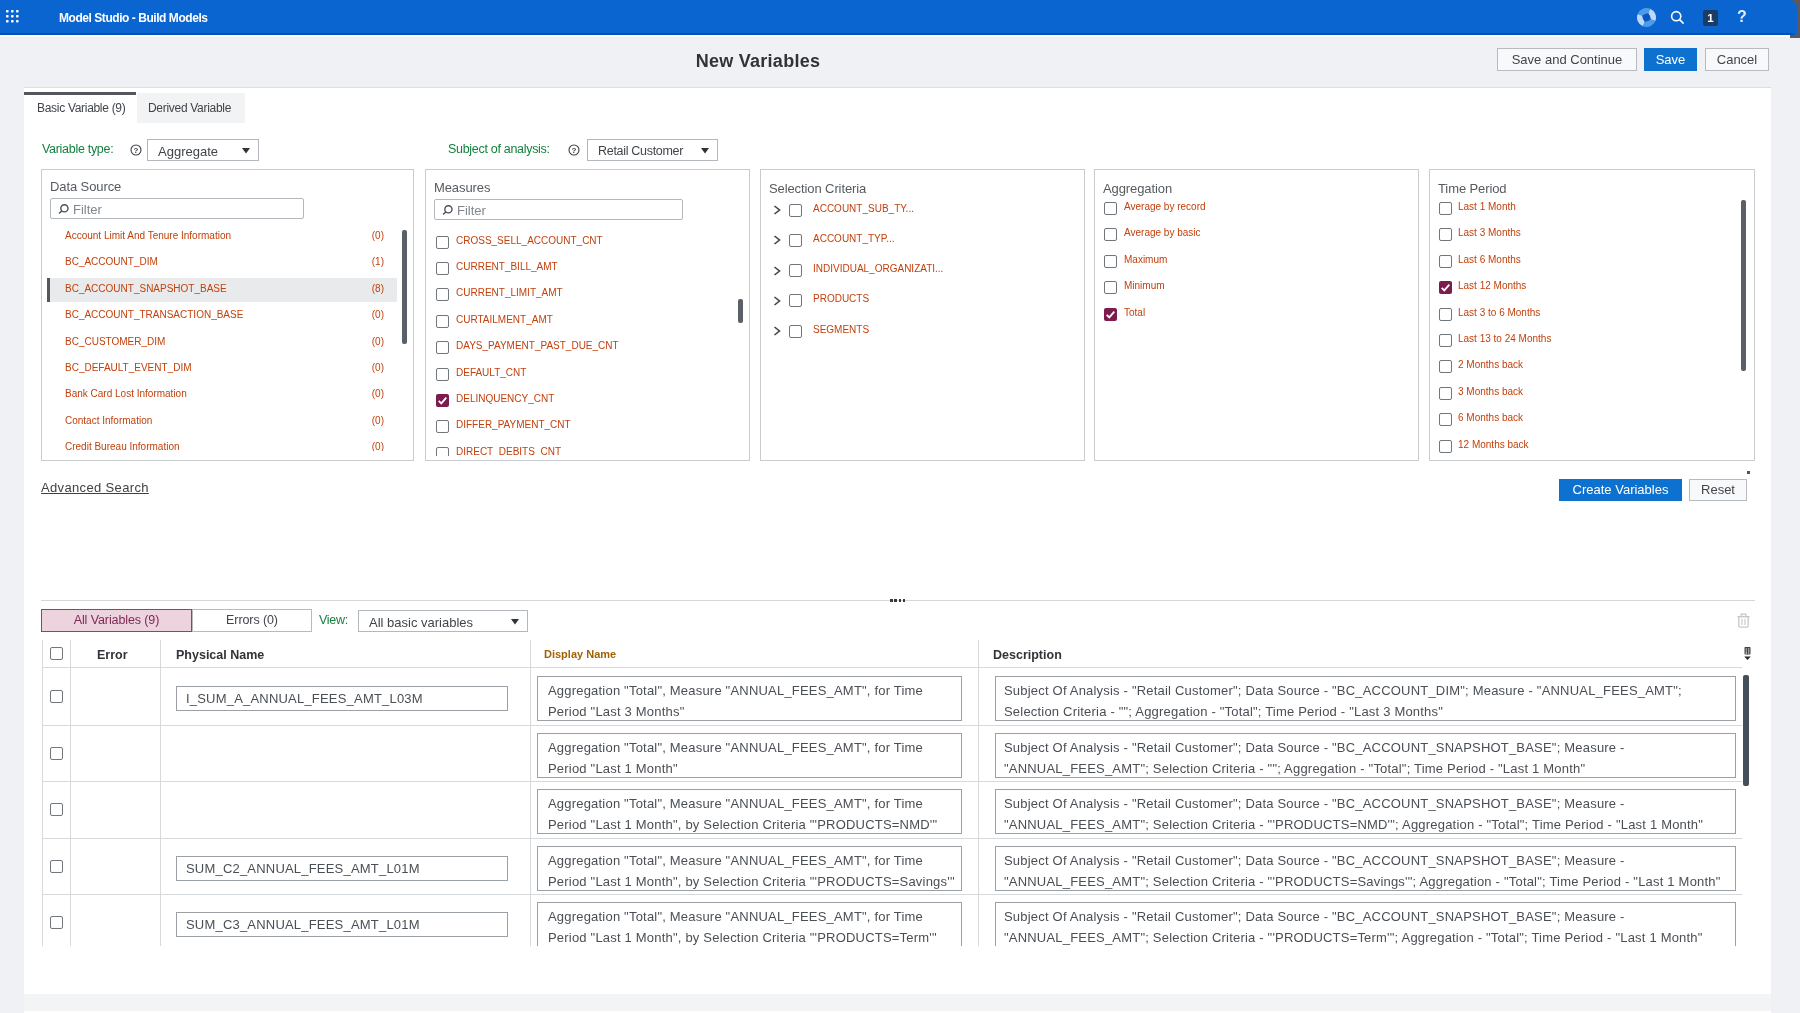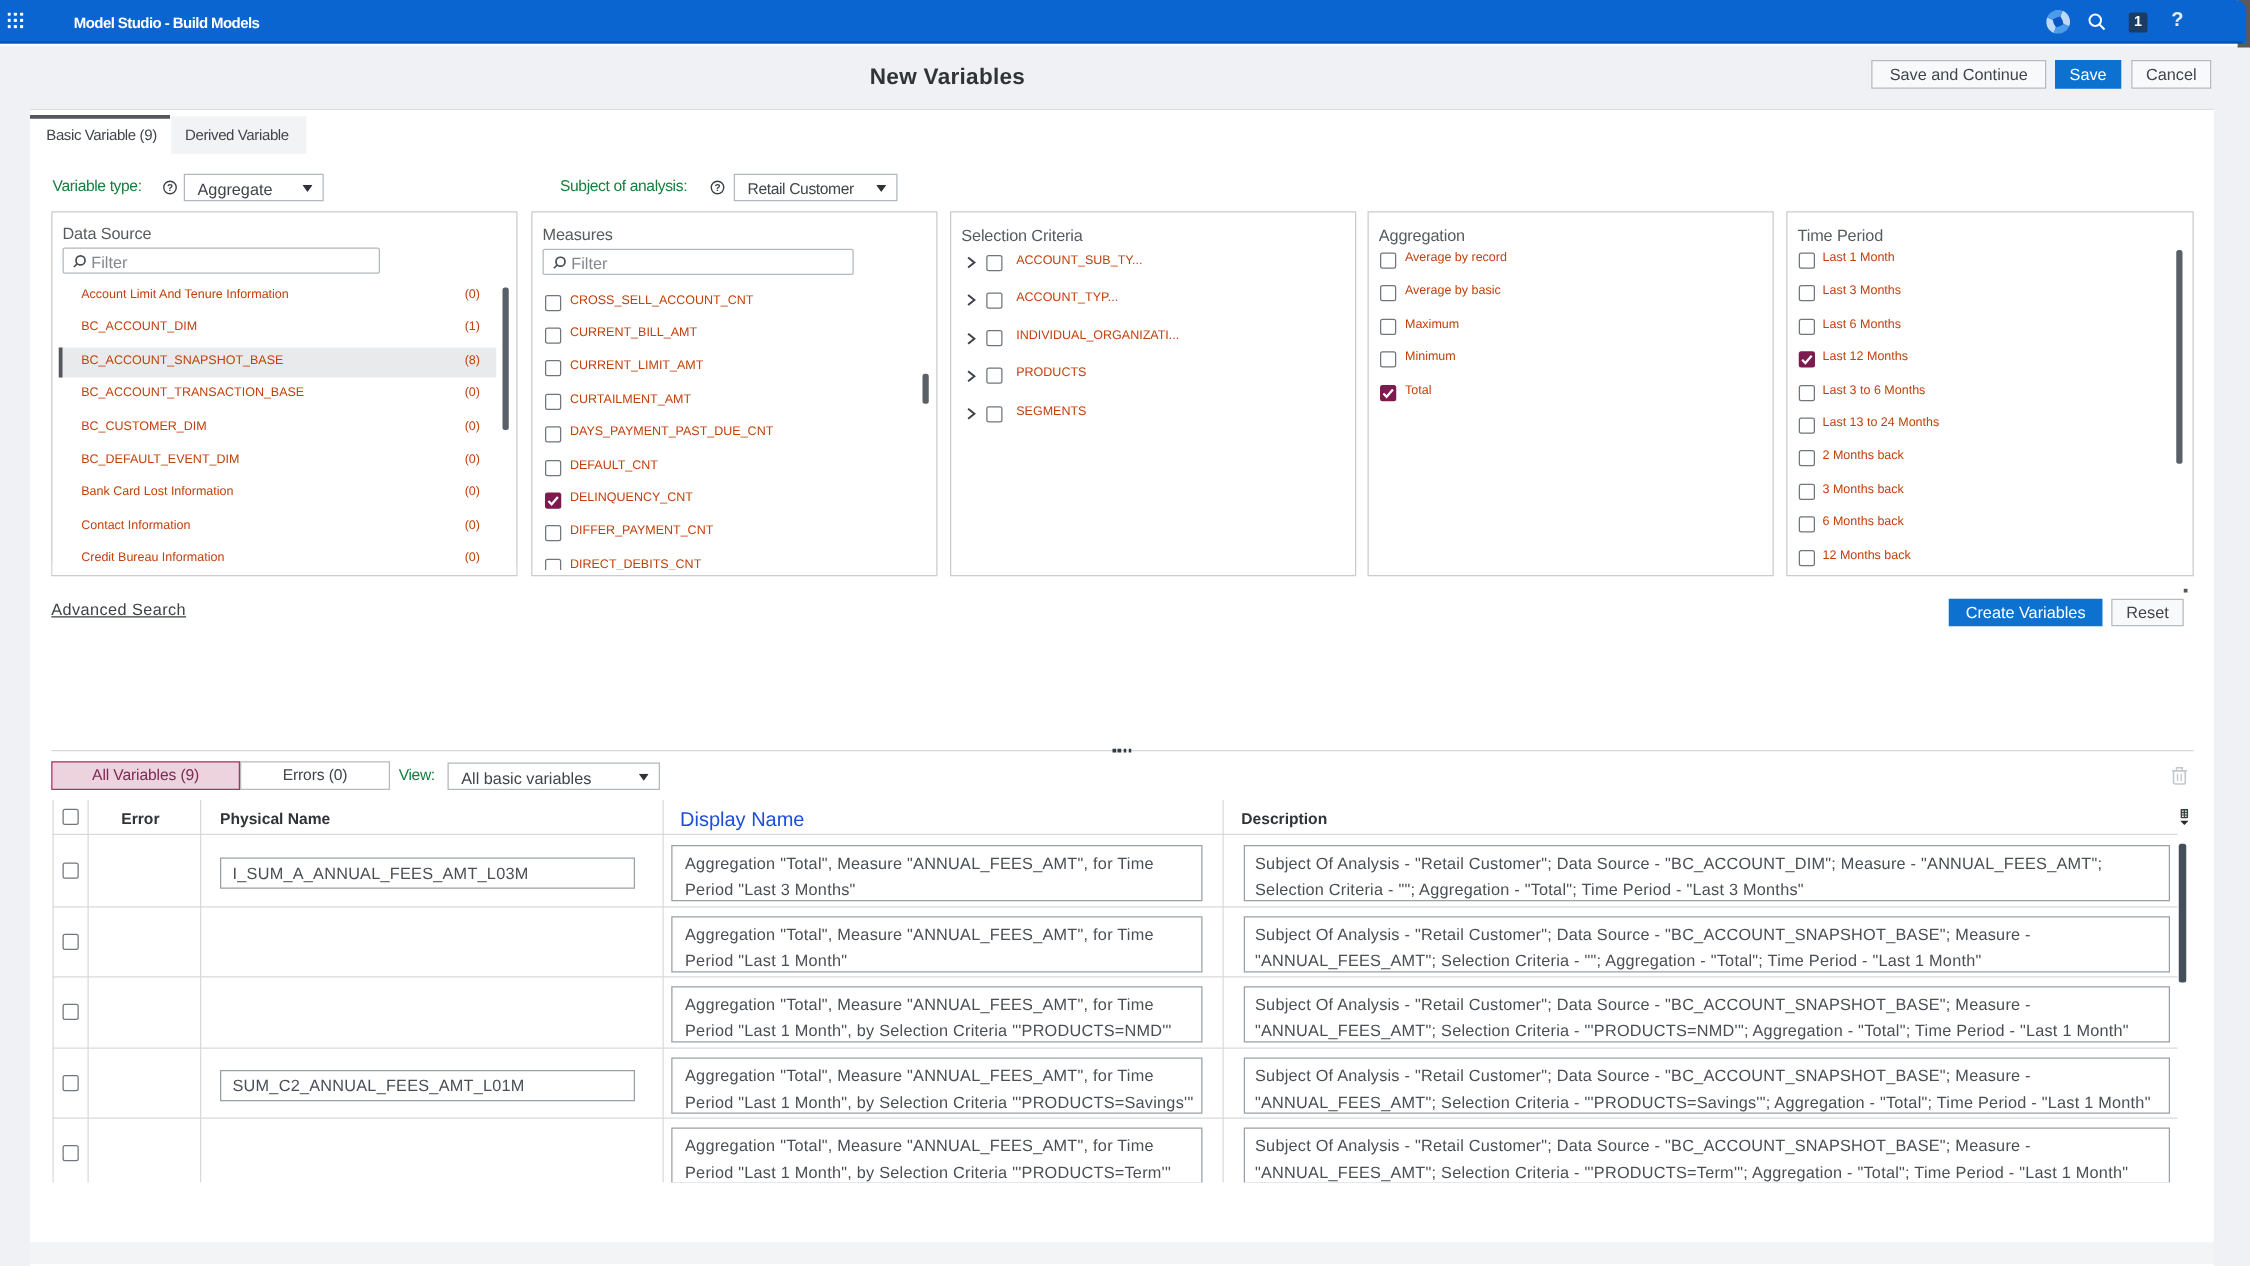--- a/index.html
+++ b/index.html
@@ -273,21 +273,21 @@
 <rect x="1.8" y="3.6" width="9.4" height="10.6" rx="1.5" fill="none" stroke="#c3c8cd" stroke-width="1.3"></rect>
 <line x1="0.4" y1="3.6" x2="12.6" y2="3.6" stroke="#c3c8cd" stroke-width="1.3"></line>
 <path d="M4.2 3.2 L4.2 1.2 L8.8 1.2 L8.8 3.2" fill="none" stroke="#c3c8cd" stroke-width="1.2"></path>
 <line x1="5" y1="6" x2="5" y2="12" stroke="#c3c8cd" stroke-width="1.1"></line>
       <line x1="8" y1="6" x2="8" y2="12" stroke="#c3c8cd" stroke-width="1.1"></line>
 </svg>
   </div>
 <div class="cb" style="left:50px;top:647px"></div>
 <div class="a" style="left:97px;top:648px;font-size:12.5px;font-weight:bold;color:#303438">Error</div>
 <div class="a" style="left:176px;top:648px;font-size:12.5px;font-weight:bold;color:#303438">Physical Name</div>
-<div class="a" style="left:544px;top:648px;font-size:16px;font-weight:normal;color:#1d4ed8">Display Name</div>
+<div class="a" style="left:544px;top:648px;font-size:11px;font-weight:bold;color:#a16207">Display Name</div>
 <div class="a" style="left:993px;top:648px;font-size:12.5px;font-weight:bold;color:#303438">Description</div>
 <div class="a" style="left:1744px;top:647px">
     <svg width="7" height="14" viewBox="0 0 7 14">
       <rect x="0.5" y="0" width="6" height="7.5" rx="0.8" fill="#3c4248"></rect>
       <rect x="1.6" y="1.4" width="1.4" height="1.2" fill="#e8c9a0"></rect>
       <rect x="4" y="1.4" width="1.4" height="1.2" fill="#9fc"></rect>
       <rect x="1.6" y="3.4" width="1.4" height="1.2" fill="#e8c9a0"></rect>
       <rect x="4" y="3.4" width="1.4" height="1.2" fill="#cdf"></rect>
       <rect x="1.6" y="5.4" width="1.4" height="1.2" fill="#fff"></rect>
       <rect x="4" y="5.4" width="1.4" height="1.2" fill="#fc9"></rect>
@@ -313,15 +313,16 @@
 <div class="ibx" style="left:513px;top:64.5px;width:425px;height:45px;line-height:21px;padding:3px 0 0 10px;white-space:nowrap">Aggregation "Total", Measure "ANNUAL_FEES_AMT", for Time<br>Period "Last 1 Month"</div>
 <div class="ibx" style="left:971px;top:64.5px;width:741px;height:45px;line-height:21px;padding:3px 0 0 8px;white-space:nowrap">Subject Of Analysis - "Retail Customer"; Data Source - "BC_ACCOUNT_SNAPSHOT_BASE"; Measure -<br>"ANNUAL_FEES_AMT"; Selection Criteria - ""; Aggregation - "Total"; Time Period - "Last 1 Month"</div>
 <div class="cb" style="left:26px;top:135.0px"></div>
 <div class="ibx" style="left:513px;top:121.0px;width:425px;height:45px;line-height:21px;padding:3px 0 0 10px;white-space:nowrap">Aggregation "Total", Measure "ANNUAL_FEES_AMT", for Time<br>Period "Last 1 Month", by Selection Criteria "'PRODUCTS=NMD'"</div>
 <div class="ibx" style="left:971px;top:121.0px;width:741px;height:45px;line-height:21px;padding:3px 0 0 8px;white-space:nowrap">Subject Of Analysis - "Retail Customer"; Data Source - "BC_ACCOUNT_SNAPSHOT_BASE"; Measure -<br>"ANNUAL_FEES_AMT"; Selection Criteria - "'PRODUCTS=NMD'"; Aggregation - "Total"; Time Period - "Last 1 Month"</div>
 <div class="cb" style="left:26px;top:191.5px"></div>
 <div class="ibx" style="left:152px;top:187.5px;width:332px;height:25px;line-height:23px;padding-left:9px;white-space:nowrap">SUM_C2_ANNUAL_FEES_AMT_L01M</div>
 <div class="ibx" style="left:513px;top:177.5px;width:425px;height:45px;line-height:21px;padding:3px 0 0 10px;white-space:nowrap">Aggregation "Total", Measure "ANNUAL_FEES_AMT", for Time<br>Period "Last 1 Month", by Selection Criteria "'PRODUCTS=Savings'"</div>
 <div class="ibx" style="left:971px;top:177.5px;width:741px;height:45px;line-height:21px;padding:3px 0 0 8px;white-space:nowrap">Subject Of Analysis - "Retail Customer"; Data Source - "BC_ACCOUNT_SNAPSHOT_BASE"; Measure -<br>"ANNUAL_FEES_AMT"; Selection Criteria - "'PRODUCTS=Savings'"; Aggregation - "Total"; Time Period - "Last 1 Month"</div>
 <div class="cb" style="left:26px;top:248.0px"></div>
+<div class="ibx" style="left:152px;top:244.0px;width:332px;height:25px;line-height:23px;padding-left:9px;white-space:nowrap">SUM_C3_ANNUAL_FEES_AMT_L01M</div>
 <div class="ibx" style="left:513px;top:234.0px;width:425px;height:45px;line-height:21px;padding:3px 0 0 10px;white-space:nowrap">Aggregation "Total", Measure "ANNUAL_FEES_AMT", for Time<br>Period "Last 1 Month", by Selection Criteria "'PRODUCTS=Term'"</div>
 <div class="ibx" style="left:971px;top:234.0px;width:741px;height:45px;line-height:21px;padding:3px 0 0 8px;white-space:nowrap">Subject Of Analysis - "Retail Customer"; Data Source - "BC_ACCOUNT_SNAPSHOT_BASE"; Measure -<br>"ANNUAL_FEES_AMT"; Selection Criteria - "'PRODUCTS=Term'"; Aggregation - "Total"; Time Period - "Last 1 Month"</div>
 </div>
 <div class="a" style="left:1743px;top:675px;width:6px;height:111px;background:#454f59;border-radius:2px"></div>
 </body></html>

